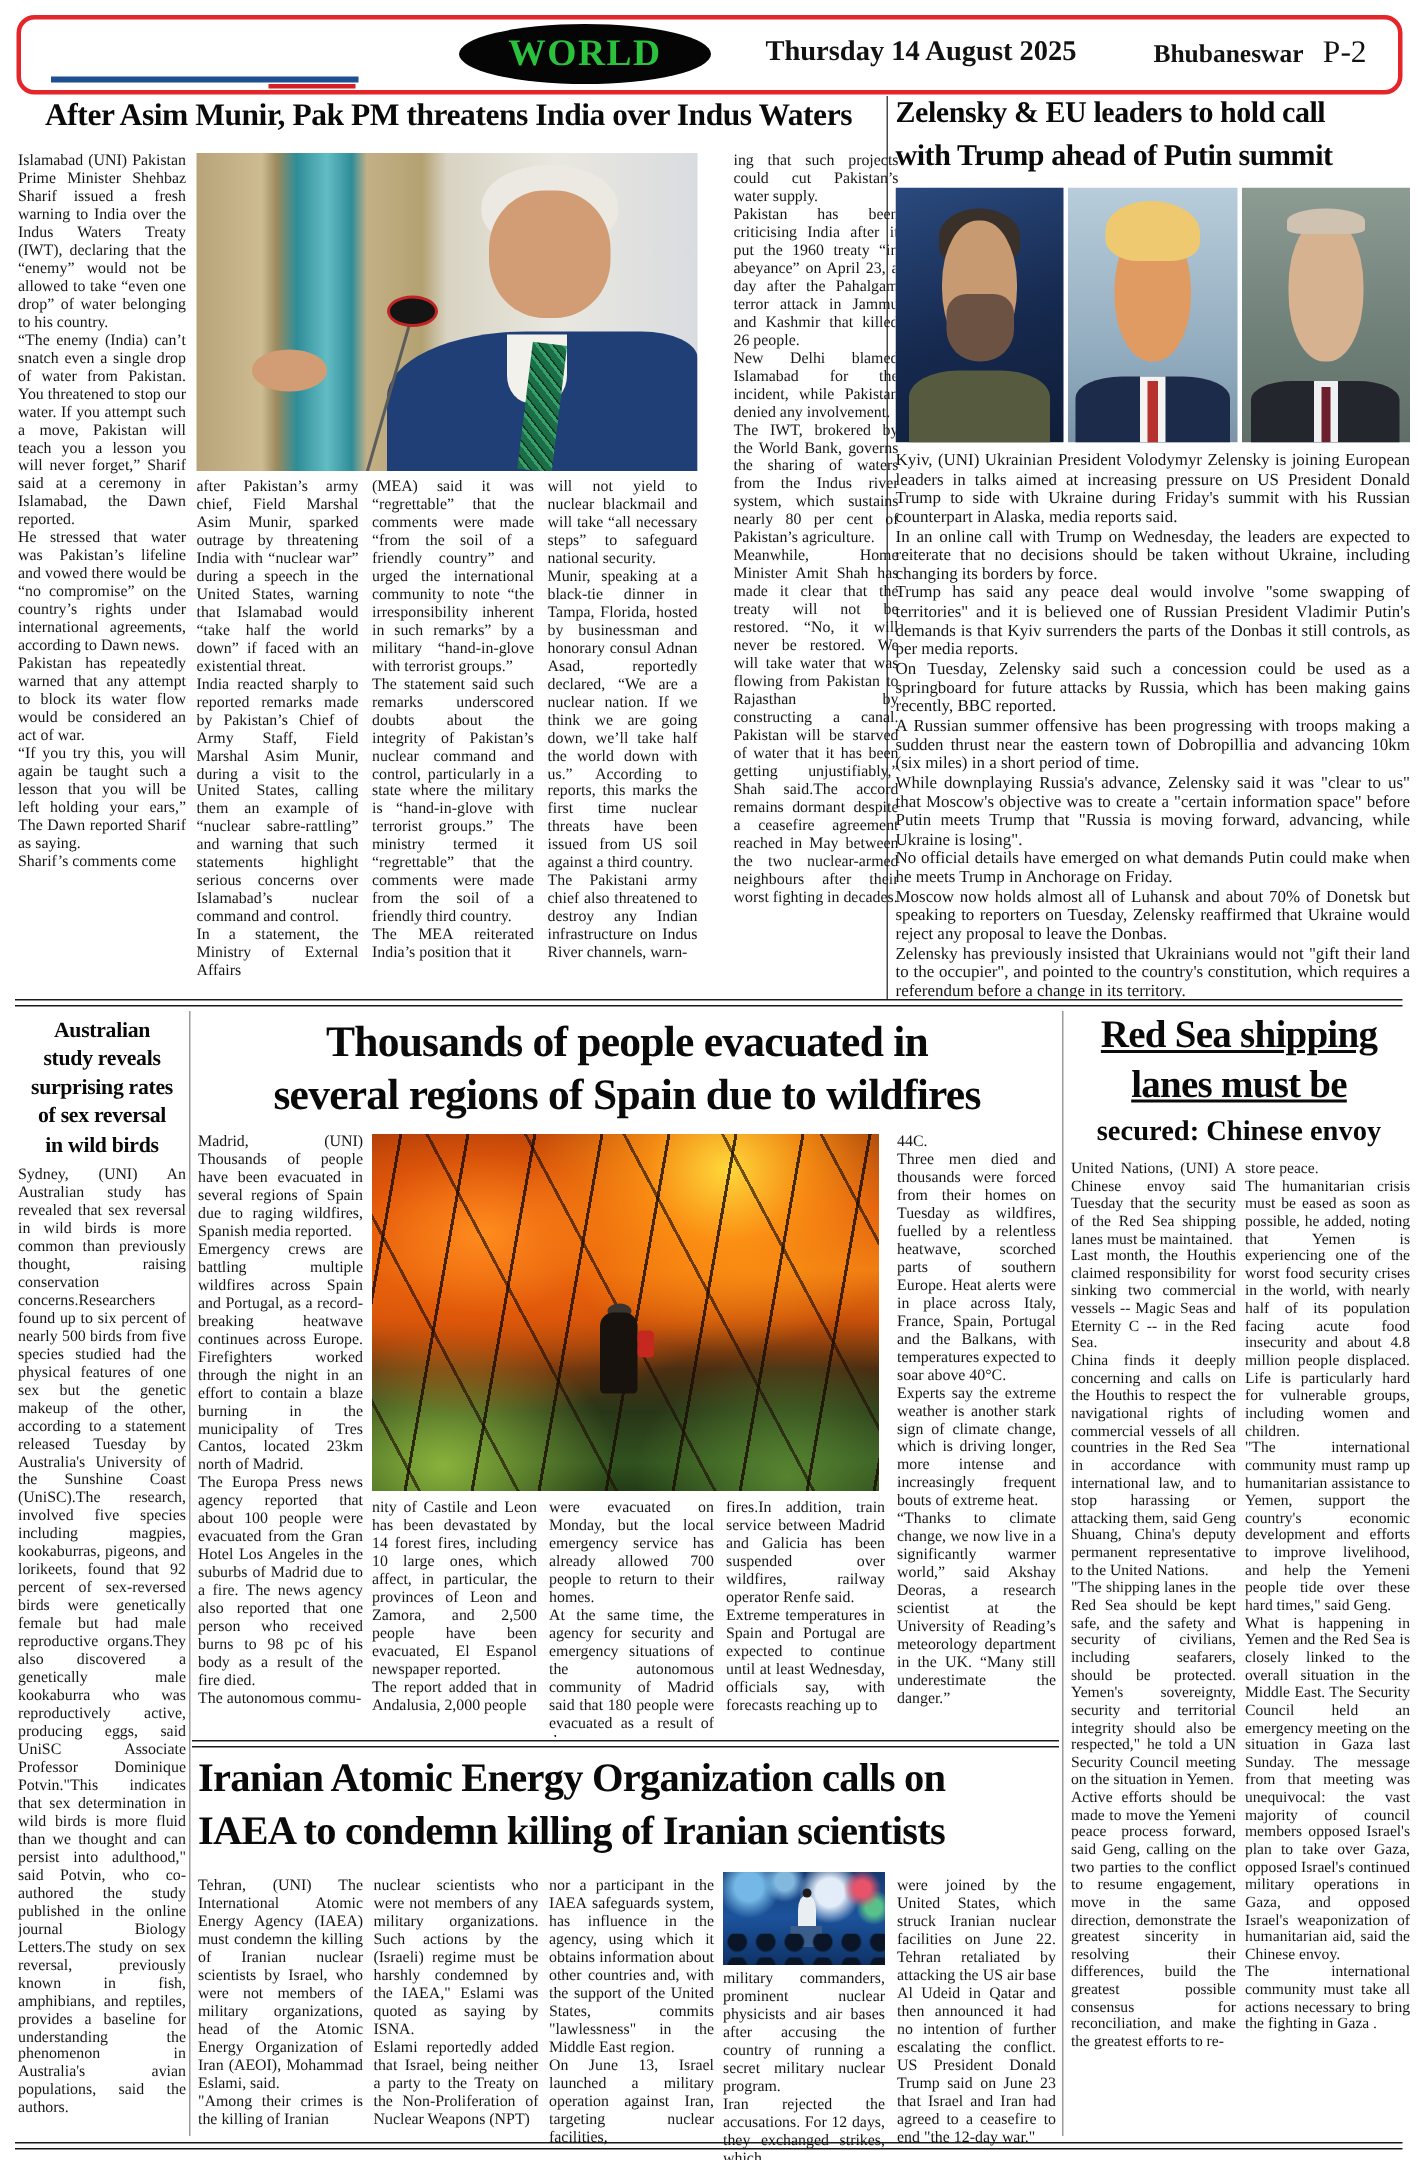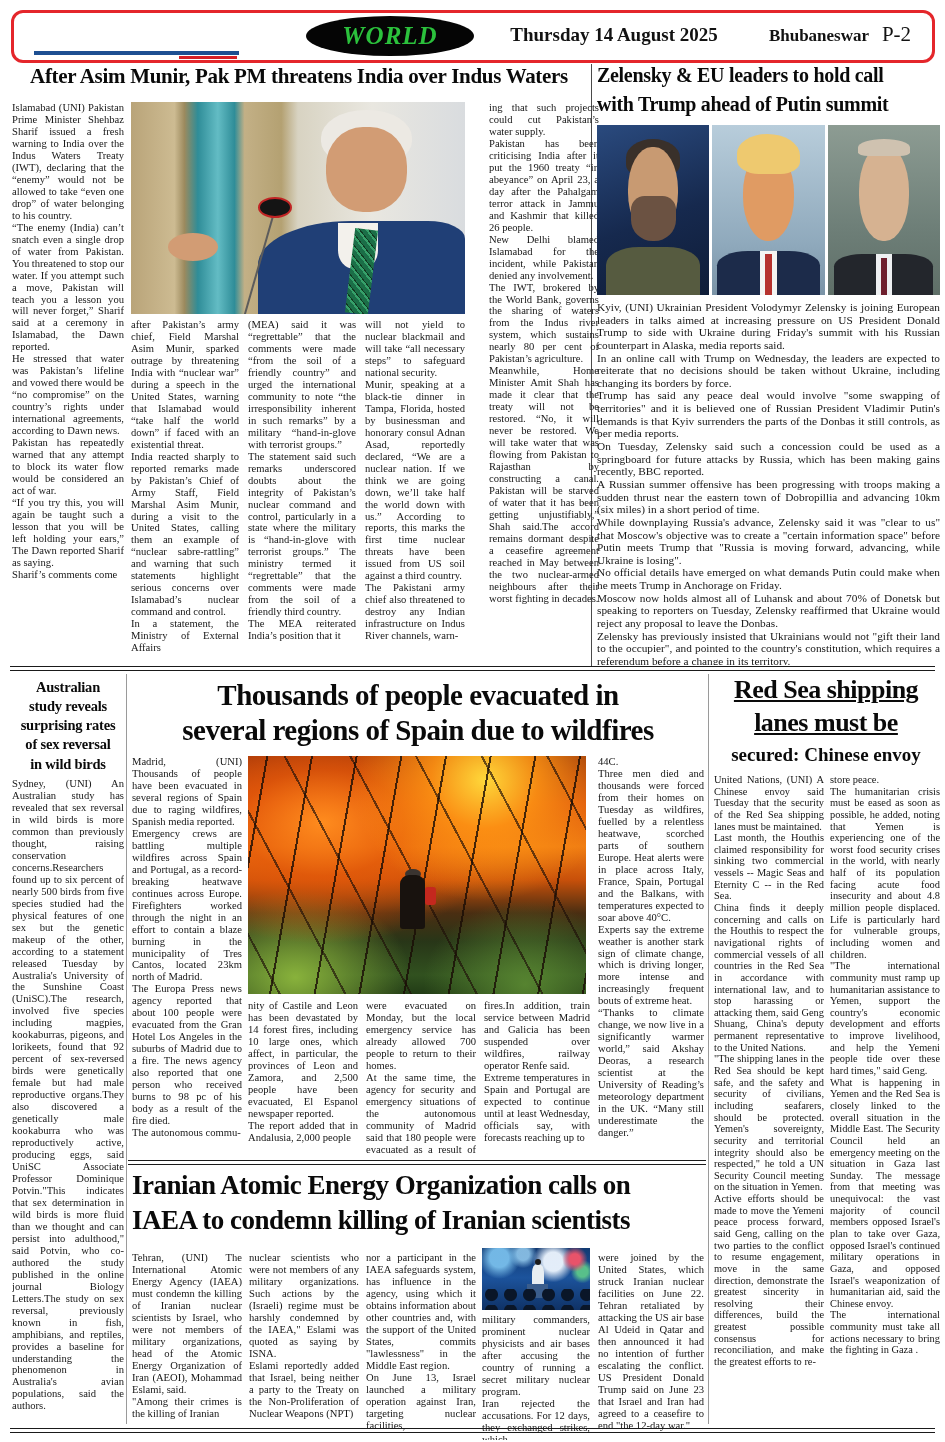--- a/index.html
+++ b/index.html
@@ -15,21 +15,21 @@
   .brand{position:absolute;left:18px;top:5px;height:34px;white-space:nowrap;}
   .feather{display:inline-block;width:15px;height:28px;background:var(--brand-red);
            clip-path:polygon(55% 0,90% 28%,72% 100%,28% 96%,12% 34%);
            transform:rotate(-18deg);vertical-align:-6px;}
   .brand-i{font-style:italic;font-weight:bold;font-size:26px;color:var(--brand-red);letter-spacing:-1px;}
   .brand-b{font-weight:bold;font-size:26px;color:#0d0d0d;font-family:"Liberation Sans",sans-serif;letter-spacing:-1px;}
   .brand-bar{position:absolute;left:20px;top:38px;width:205px;height:4px;background:var(--underline-blue);}
   .brand-tag{position:absolute;left:165px;top:43px;width:58px;height:3px;background:var(--brand-red);}
   .badge{position:absolute;left:292px;top:3px;width:168px;height:40px;background:var(--badge-bg);
          border-radius:50%;display:flex;align-items:center;justify-content:center;}
-  .badge span{font-style:italic;font-weight:bold;font-size:25px;color:var(--badge-text);letter-spacing:1px;}
+  .badge span{font-weight:bold;font-size:25px;color:var(--badge-text);letter-spacing:1px;}
   .mast-date{position:absolute;left:440px;top:11px;width:320px;text-align:center;font-weight:bold;font-size:19px;}
   .mast-city{position:absolute;left:700px;top:13px;width:140px;text-align:center;font-weight:bold;font-size:17px;padding-left:35px;}
   .mast-page{position:absolute;left:855px;top:9px;width:55px;text-align:center;font-size:21px;}
   
   .hl{position:absolute;font-weight:bold;color:#0a0a0a;}
   .hl-indus{left:10px;top:64px;width:578px;font-size:21px;text-align:center;white-space:nowrap;letter-spacing:-0.3px;}
   .hl-zel{left:597px;top:61px;width:343px;font-size:20px;line-height:1.45;white-space:pre-line;letter-spacing:-0.3px;}
   .hl-aus{left:12px;top:678px;width:112px;font-size:14.5px;line-height:1.32;text-align:center;white-space:pre-line;letter-spacing:-0.2px;}
   .hl-spain{left:132px;top:678px;width:572px;font-size:29px;line-height:1.2;text-align:center;white-space:pre-line;letter-spacing:-0.5px;}
   .hl-red{left:712px;top:674px;width:228px;font-size:26px;line-height:1.25;text-align:center;white-space:pre-line;letter-spacing:-0.5px;text-decoration:underline;}

